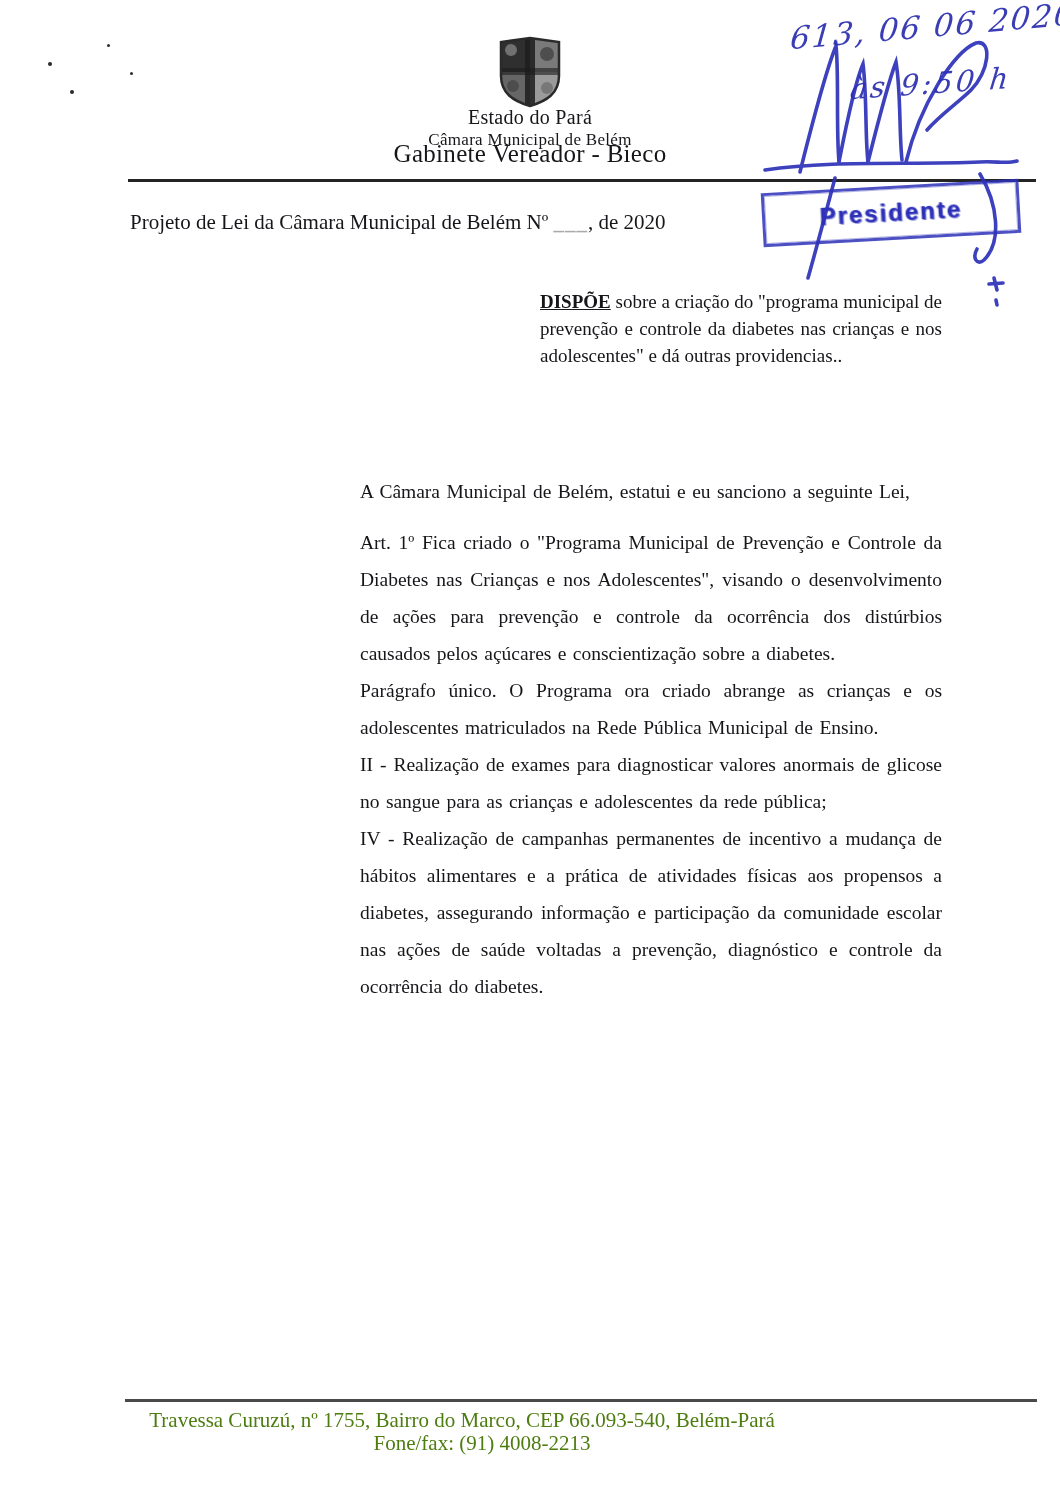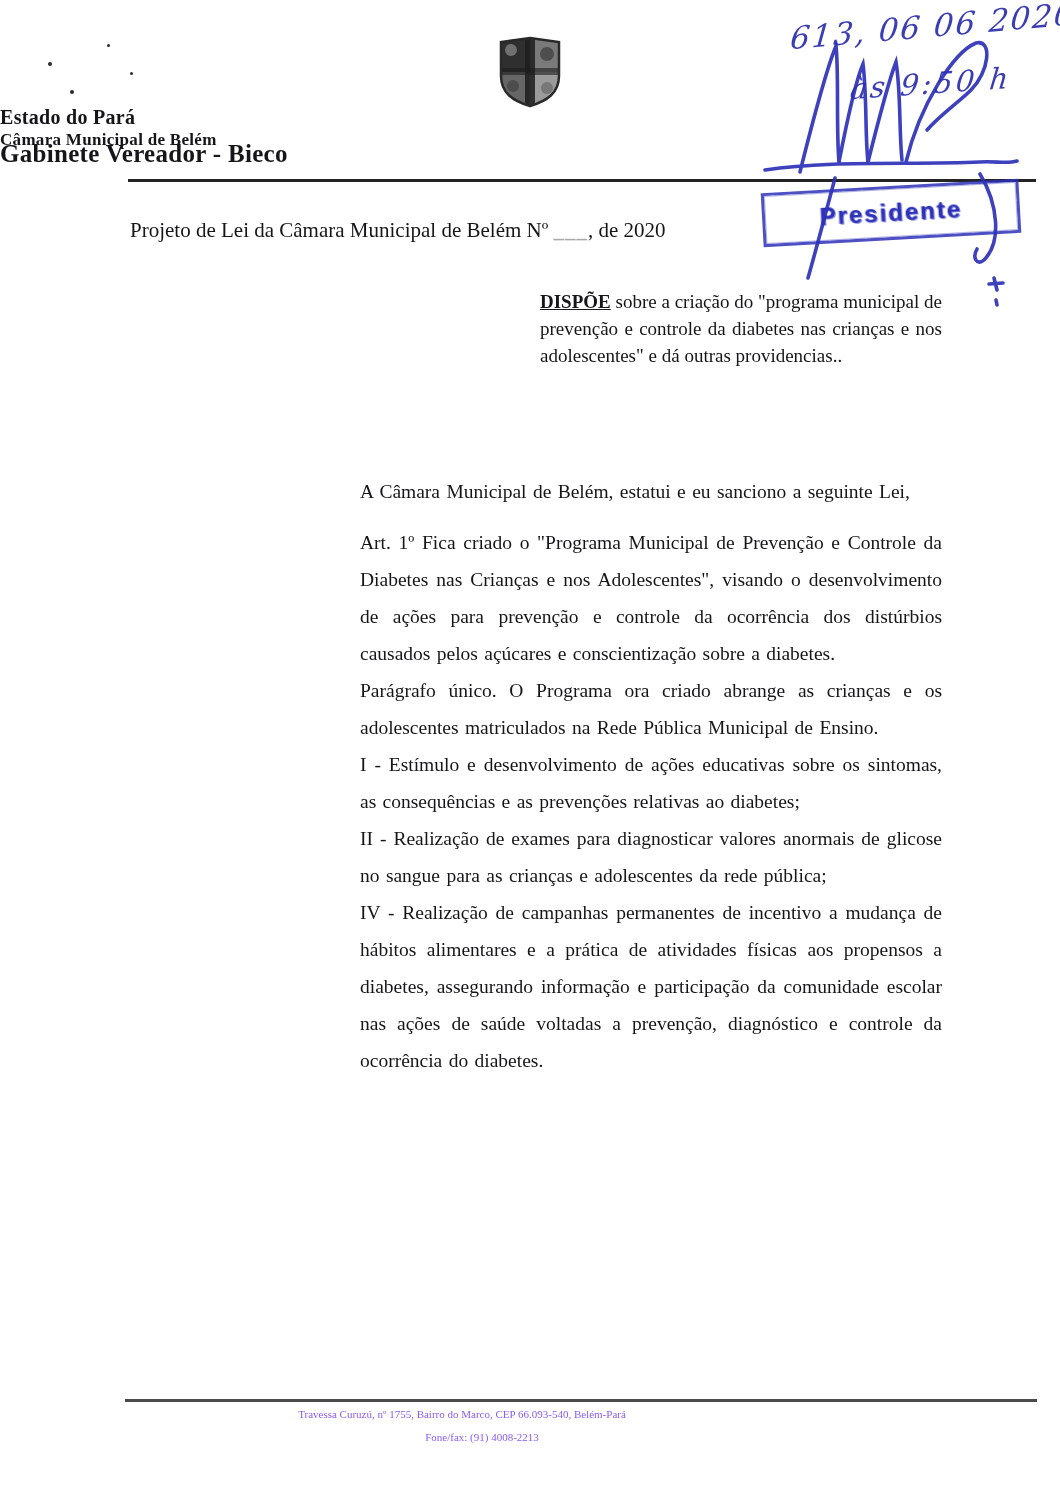--- a/index.html
+++ b/index.html
@@ -7,21 +7,21 @@
     position:relative;
     width:1060px;height:1497px;
     margin:0 auto;
     background:#ffffff;
     font-family:"Liberation Serif", serif;
     color:#16161a;
     overflow:hidden;
   }
   
   .emblem{position:absolute;left:497px;top:36px;width:66px;height:72px;}
-  .hdr{position:absolute;left:0;width:1060px;font-weight:bold;letter-spacing:.3px;}
+  .hdr{position:absolute;left:0;width:1060px;text-align:center;font-weight:normal;letter-spacing:.3px;}
   .hdr1{top:106px;font-size:20px;}
   .hdr2{top:130px;font-size:17px;}
   .hdr3{top:140px;font-size:25px;}
   .hdr-rule{position:absolute;left:128px;top:179px;width:908px;height:3px;background:#242424;border:none;margin:0;}
   
   .hand{
     position:absolute;color:#3a3db4;
     font-family:"DejaVu Serif", serif;font-style:italic;
     transform-origin:left top;white-space:nowrap;
   }
@@ -36,35 +36,35 @@
     display:flex;align-items:center;justify-content:center;
   }
   .stamp-label{
     font-family:"Liberation Sans", sans-serif;
     font-weight:bold;font-size:24px;letter-spacing:2px;
     color:#2d31b8;filter:blur(.5px);
     text-shadow:1px 1px 0 rgba(45,49,184,.55), -1px 0 0 rgba(45,49,184,.35);
   }
   .signature{position:absolute;left:730px;top:12px;width:320px;height:300px;pointer-events:none;}
   
-  .doc-title{position:absolute;left:130px;top:218px;font-size:21px;white-space:nowrap;}
+  .doc-title{position:absolute;left:130px;top:210px;font-size:21px;white-space:nowrap;}
   .title-blank{color:#a9a9a9;letter-spacing:1px;font-weight:bold;}
   
   .ementa{
     position:absolute;left:540px;top:288px;width:402px;
     font-size:19px;line-height:27px;text-align:justify;
   }
   .ementa-lead{font-weight:bold;text-decoration:underline;}
   
   .body-block{position:absolute;left:360px;top:443px;width:582px;font-size:19.5px;margin-top:36px;}
   .para{margin:0;text-align:justify;line-height:37px;word-spacing:1.5px;}
   .para-intro{line-height:26px;margin-bottom:19px;}
   
   .footer-rule{position:absolute;left:125px;top:1399px;width:912px;height:3px;background:#4a4a4a;border:none;margin:0;}
-  .footer-line{position:absolute;left:0;width:924px;text-align:center;font-size:11px;color:#8b5cf6;}
+  .footer-line{position:absolute;left:0;width:924px;text-align:center;font-size:21px;color:#4d7c0f;}
   .footer-addr{top:1408px;}
   .footer-phone{top:1431px;margin-left:20px;}
   
   .speck{position:absolute;background:#2a2a2a;border-radius:50%;}
 </style>
 </head>
 <body>
 
 <div class="page">
 
@@ -126,21 +126,20 @@
   </div>
 
   <div class="ementa">
     <span class="ementa-lead">DISPÕE</span><span> sobre a criação do "programa municipal de prevenção e controle da diabetes nas crianças e nos adolescentes" e dá outras providencias..</span>
   </div>
 
   <div class="body-block">
     <p class="para para-intro">A Câmara Municipal de Belém, estatui e eu sanciono a seguinte Lei,</p>
     <p class="para">Art. 1º Fica criado o "Programa Municipal de Prevenção e Controle da Diabetes nas Crianças e nos Adolescentes", visando o desenvolvimento de ações para prevenção e controle da ocorrência dos distúrbios causados pelos açúcares e conscientização sobre a diabetes.</p>
     <p class="para">Parágrafo único. O Programa ora criado abrange as crianças e os adolescentes matriculados na Rede Pública Municipal de Ensino.</p>
-    <p class="para">I - Estímulo e desenvolvimento de ações educativas sobre os sintomas, as consequências e as prevenções relativas ao diabetes;</p>
     <p class="para">II - Realização de exames para diagnosticar valores anormais de glicose no sangue para as crianças e adolescentes da rede pública;</p>
     <p class="para">IV - Realização de campanhas permanentes de incentivo a mudança de hábitos alimentares e a prática de atividades físicas aos propensos a diabetes, assegurando informação e participação da comunidade escolar nas ações de saúde voltadas a prevenção, diagnóstico e controle da ocorrência do diabetes.</p>
   </div>
 
   <div class="footer-rule"></div>
   <div class="footer-line footer-addr">Travessa Curuzú, nº 1755, Bairro do Marco, CEP 66.093-540, Belém-Pará</div>
   <div class="footer-line footer-phone">Fone/fax: (91) 4008-2213</div>
 
 </div>
 

